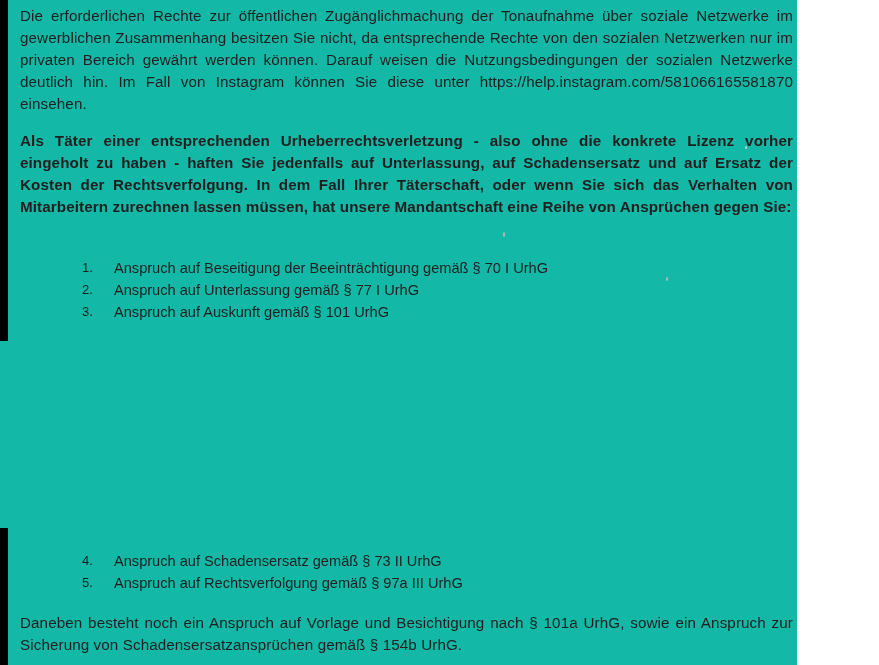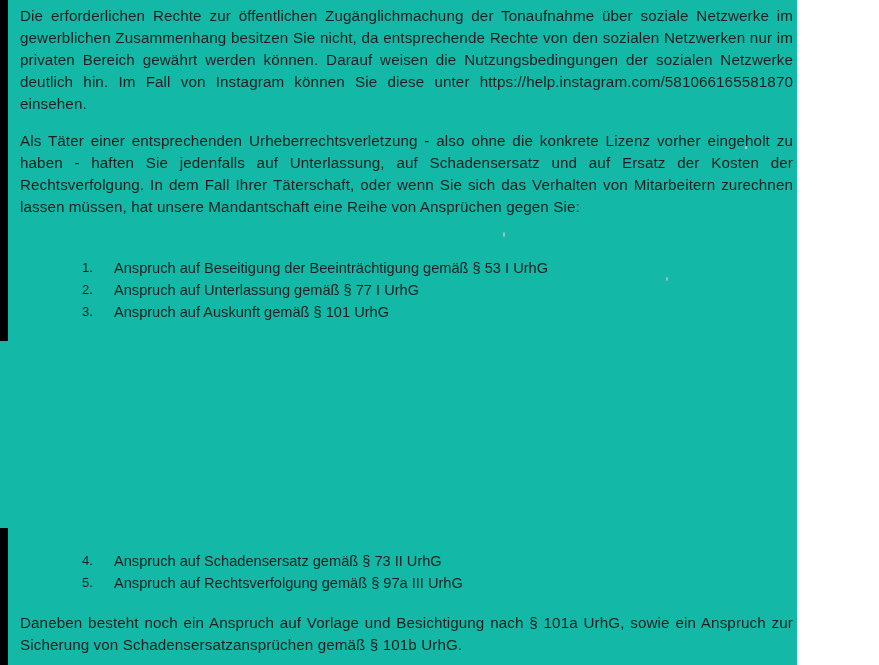--- a/index.html
+++ b/index.html
@@ -42,21 +42,21 @@
     margin: 0;
     font-size: 15.2px;
     line-height: 22px;
     text-align: justify;
     text-justify: inter-word;
     letter-spacing: 0.1px;
     color: #1e1e1e;
   }
 
   #para-intro { position: absolute; left: 0; top: 5px;   width: 773px; }
-  #para-taeter{ position: absolute; left: 0; top: 130px; width: 773px; }
+  #para-taeter{ position: absolute; left: 0; top: 130px; width: 773px; font-weight: bold; }
   #para-closing{position: absolute; left: 0; top: 612px; width: 773px; }
 
   
   ol.claim-list {
     position: absolute;
     margin: 0;
     padding: 0;
     list-style: none;
   }
   #claims-upper { left: 42px; top: 257px; width: 700px; }
@@ -100,21 +100,21 @@
 
   <div id="content">
 
     <p class="body-text" id="para-intro">Die erforderlichen Rechte zur öffentlichen Zugänglichmachung der Tonaufnahme über soziale Netzwerke im gewerblichen Zusammenhang besitzen Sie nicht, da entsprechende Rechte von den sozialen Netzwerken nur im privaten Bereich gewährt werden können. Darauf weisen die Nutzungsbedingungen der sozialen Netzwerke deutlich hin. Im Fall von Instagram können Sie diese unter https://help.instagram.com/581066165581870 einsehen.</p>
 
     <p class="body-text" id="para-taeter">Als Täter einer entsprechenden Urheberrechtsverletzung - also ohne die konkrete Lizenz vorher eingeholt zu haben - haften Sie jedenfalls auf Unterlassung, auf Schadensersatz und auf Ersatz der Kosten der Rechtsverfolgung. In dem Fall Ihrer Täterschaft, oder wenn Sie sich das Verhalten von Mitarbeitern zurechnen lassen müssen, hat unsere Mandantschaft eine Reihe von Ansprüchen gegen Sie:</p>
 
     <ol class="claim-list" id="claims-upper">
       <li>
         <span class="marker">1.</span>
-        <span class="label">Anspruch auf Beseitigung der Beeinträchtigung gemäß § 53 I UrhG</span>
+        <span class="label">Anspruch auf Beseitigung der Beeinträchtigung gemäß § 70 I UrhG</span>
       </li>
       <li>
         <span class="marker">2.</span>
         <span class="label">Anspruch auf Unterlassung gemäß § 77 I UrhG</span>
       </li>
       <li>
         <span class="marker">3.</span>
         <span class="label">Anspruch auf Auskunft gemäß § 101 UrhG</span>
       </li>
     </ol>
@@ -123,21 +123,21 @@
       <li>
         <span class="marker">4.</span>
         <span class="label">Anspruch auf Schadensersatz gemäß § 73 II UrhG</span>
       </li>
       <li>
         <span class="marker">5.</span>
         <span class="label">Anspruch auf Rechtsverfolgung gemäß § 97a III UrhG</span>
       </li>
     </ol>
 
-    <p class="body-text" id="para-closing">Daneben besteht noch ein Anspruch auf Vorlage und Besichtigung nach § 101a UrhG, sowie ein Anspruch zur Sicherung von Schadensersatzansprüchen gemäß § 101b UrhG.</p>
+    <p class="body-text" id="para-closing">Daneben besteht noch ein Anspruch auf Vorlage und Besichtigung nach § 101a UrhG, sowie ein Anspruch zur Sicherung von Schadensersatzansprüchen gemäß § 154b UrhG.</p>
 
   </div>
 
   <div class="speck" id="speck-a"></div>
   <div class="speck" id="speck-b"></div>
   <div class="speck" id="speck-c"></div>
 
 </div>
 
 </body></html>

